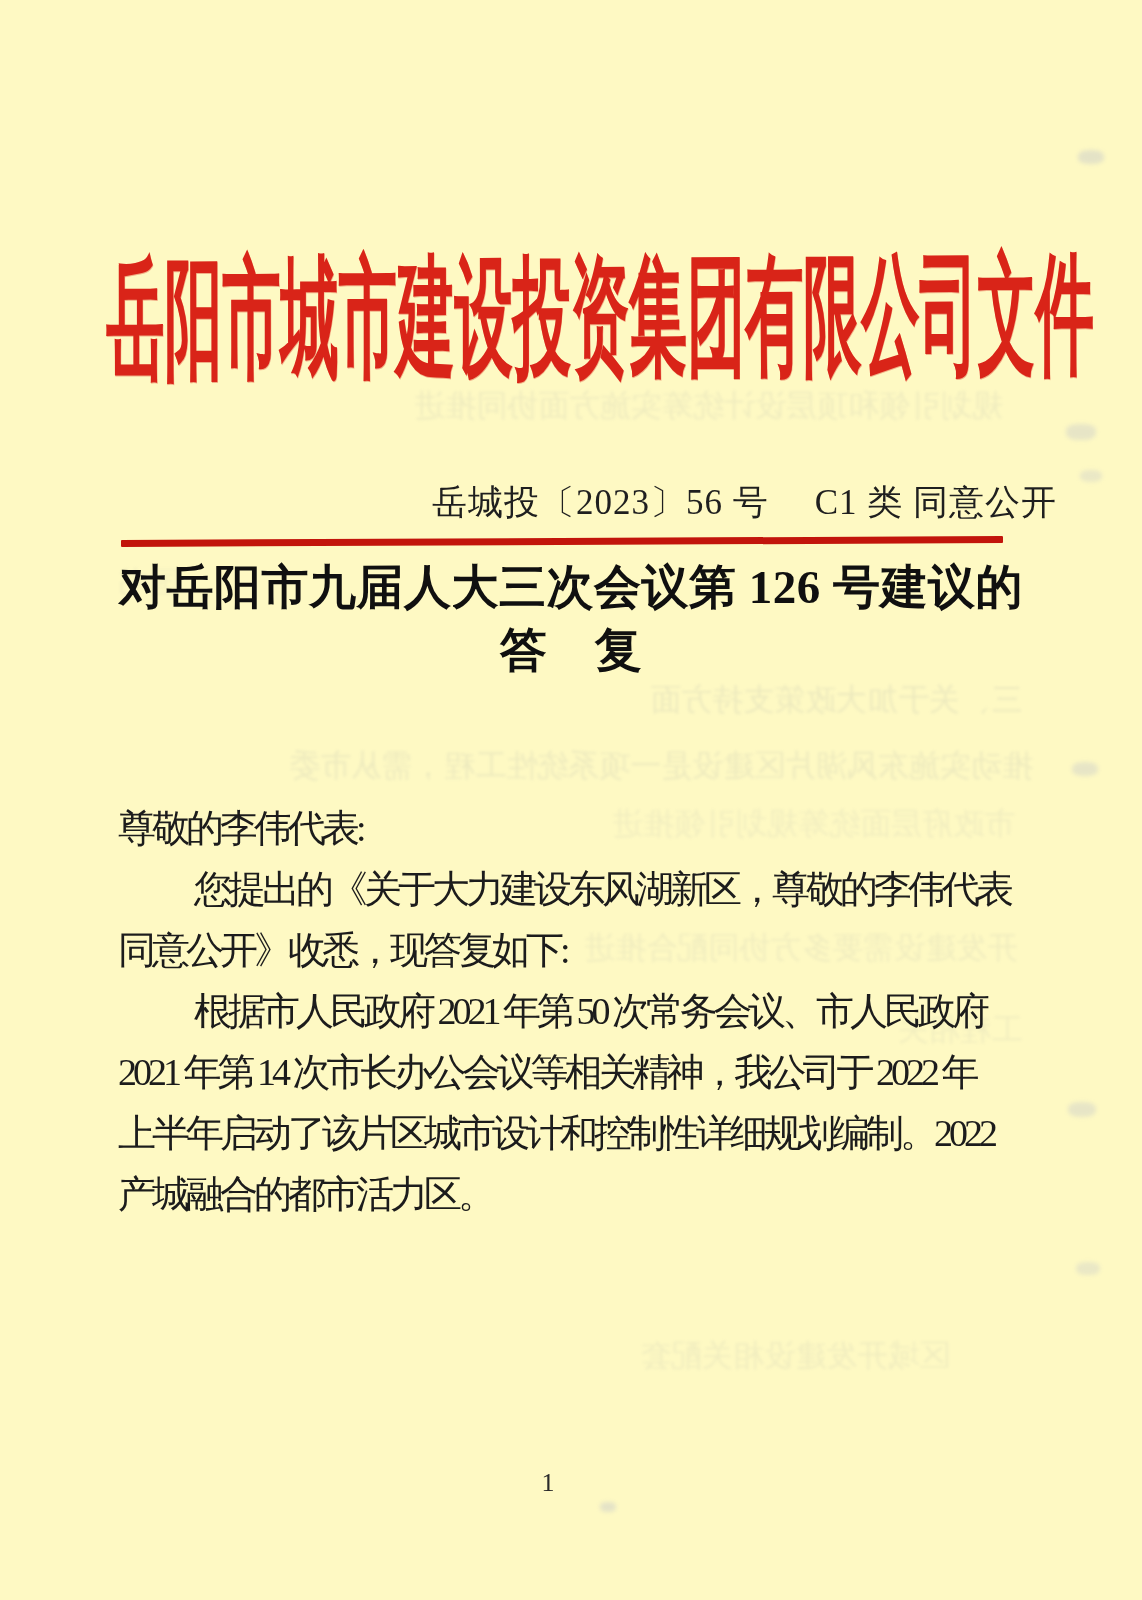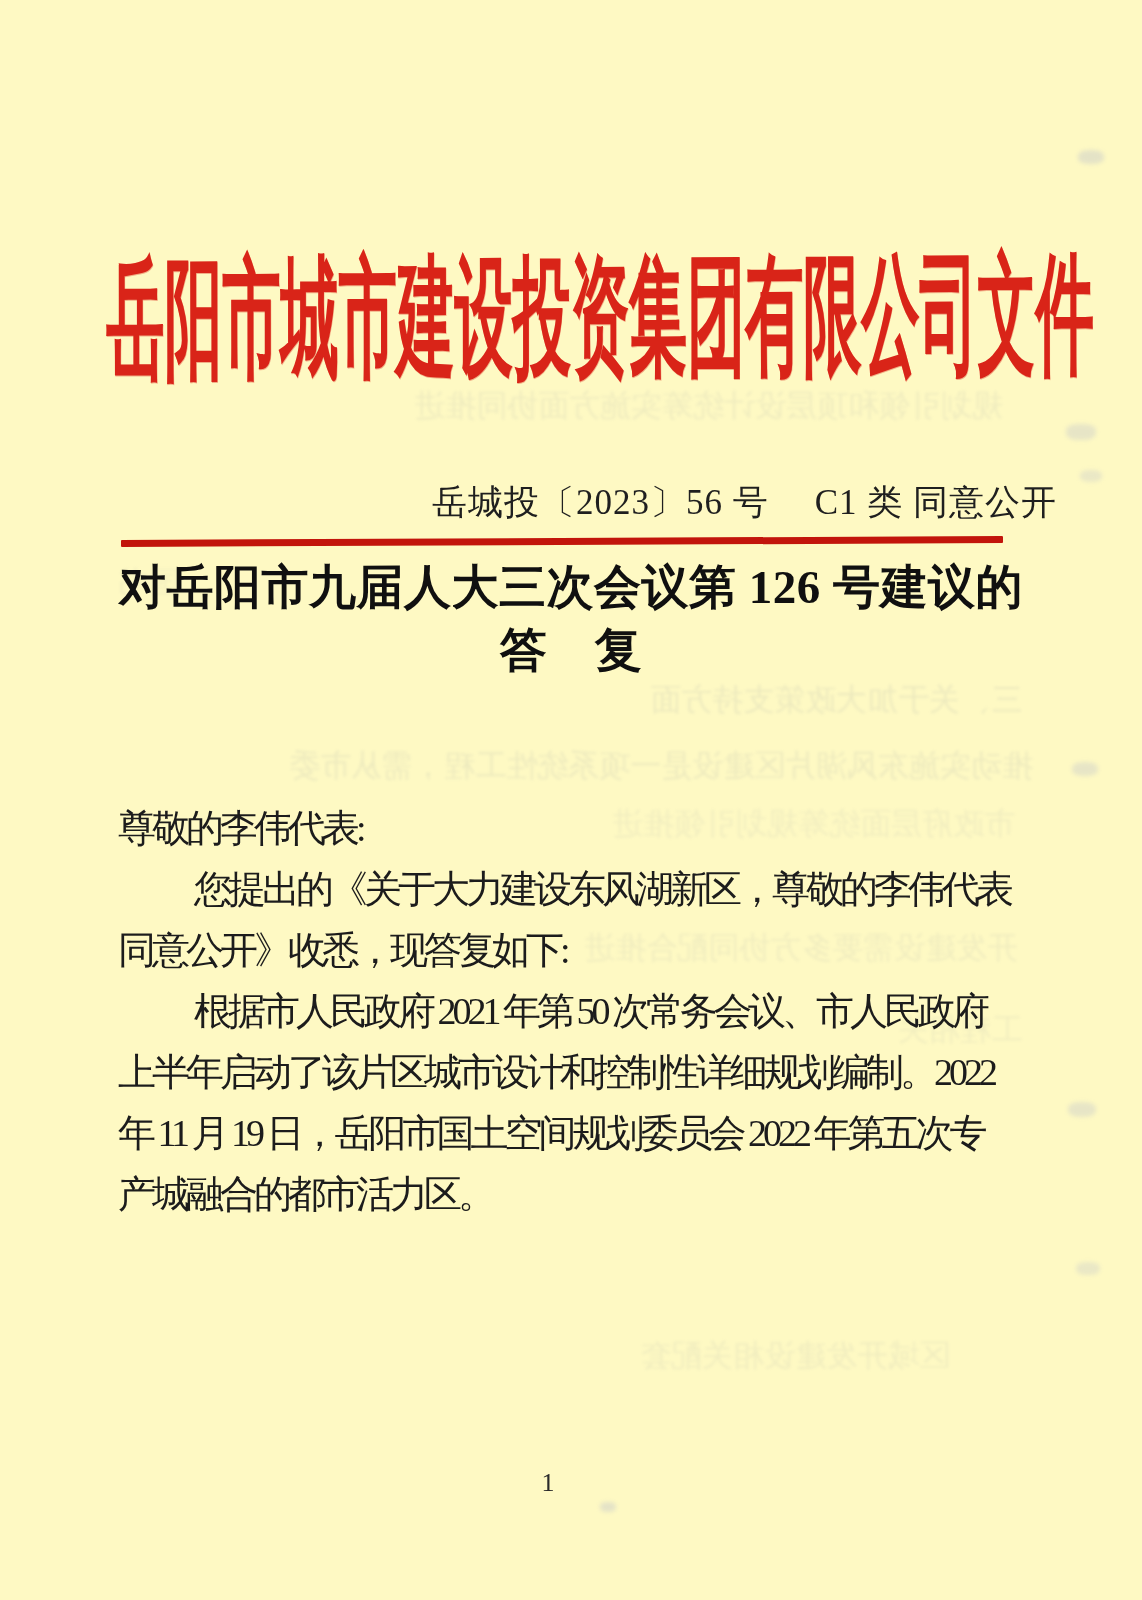--- a/index.html
+++ b/index.html
@@ -183,20 +183,20 @@
   <div class="title-block">
     <div class="title-line">对岳阳市九届人大三次会议第 126 号建议的</div>
     <div class="title-line">答　复</div>
   </div>
 
   <div class="body-block">
     <div class="ln">尊敬的李伟代表:</div>
     <div class="ln indent">您提出的《关于大力建设东风湖新区，尊敬的李伟代表</div>
     <div class="ln">同意公开》收悉，现答复如下:</div>
     <div class="ln indent">根据市人民政府 2021 年第 50 次常务会议、市人民政府</div>
+    <div class="ln">2021 年第 14 次市长办公会议等相关精神，我公司于 2022 年</div>
     <div class="ln">上半年启动了该片区城市设计和控制性详细规划编制。2022</div>
-    <div class="ln">年 11 月 19 日，岳阳市国土空间规划委员会 2022 年第五次专</div>
     <div class="ln">产城融合的都市活力区。</div>
   </div>
 
   <div class="pageno">1</div>
 
 </div>
 
 </body></html>

